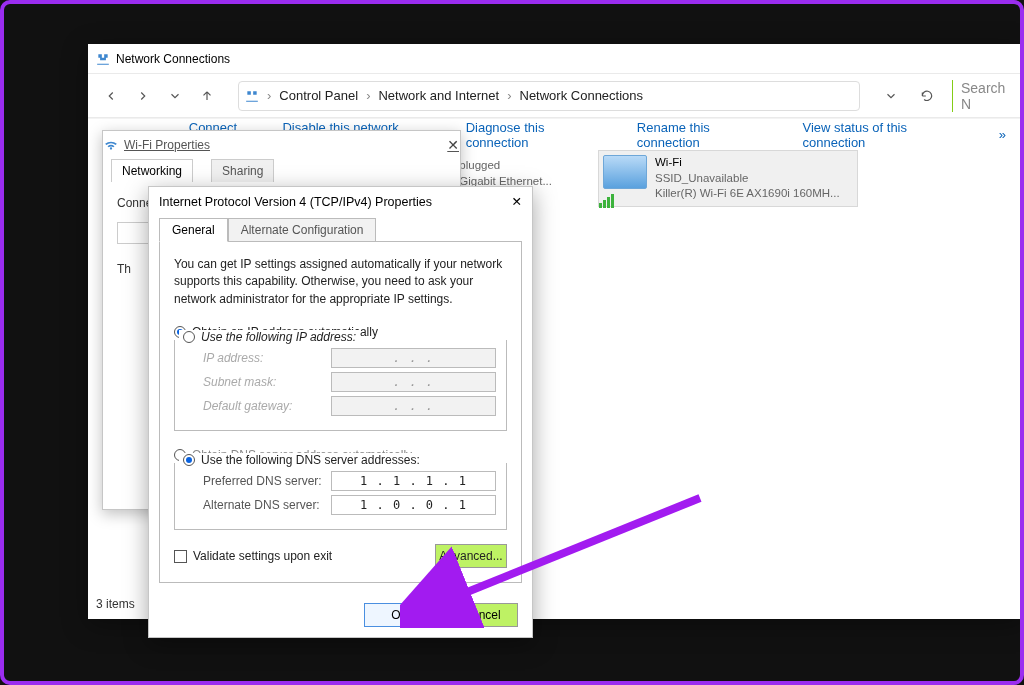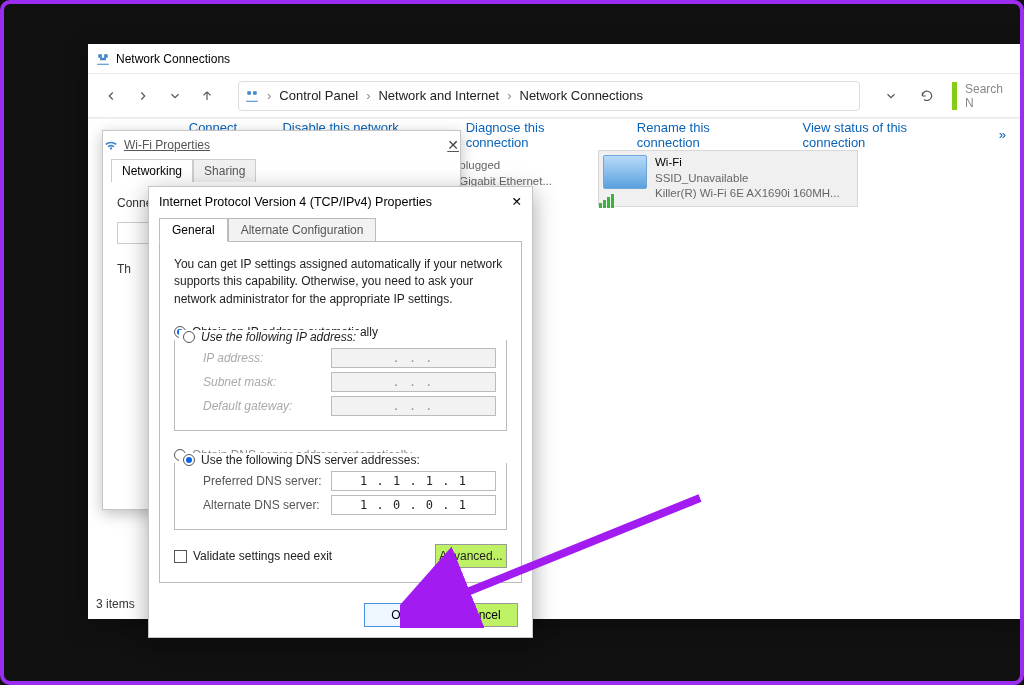--- a/index.html
+++ b/index.html
@@ -9,21 +9,21 @@
   
   .cp-window { position: absolute; left: 88px; top: 44px; right: 0; bottom: 53px; height: 575px; background: #fff; display: flex; flex-direction: column; box-shadow: 0 6px 24px rgba(0,0,0,.35); }
   .cp-title { height: 30px; display: flex; align-items: center; gap: 6px; padding: 0 8px; font-size: 12px; border-bottom: 1px solid #eaeaea; }
   .cp-title svg { width: 14px; height: 14px; }
   .cp-nav { height: 44px; display: flex; align-items: center; gap: 10px; padding: 0 12px; border-bottom: 1px solid #eaeaea; font-size: 13px; }
   .nav-btn { width: 22px; height: 22px; display: flex; align-items: center; justify-content: center; color: #555; }
   .nav-btn svg { width: 14px; height: 14px; stroke: currentColor; stroke-width: 2; fill: none; }
   .breadcrumb { flex: 1; display: flex; align-items: center; gap: 8px; padding: 0 6px; height: 30px; border: 1px solid #ddd; border-radius: 4px; margin-left: 10px; color: #222; }
   .breadcrumb .sep { color: #888; }
   .cp-nav-right { display: flex; align-items: center; gap: 14px; margin-left: 10px; }
-  .search { width: 60px; border-left: 5px solid #84cc16; padding-left: 8px; font-size: 12px; color: #888; }
+  .search { width: 60px; border-left: 1px solid #84cc16; padding-left: 8px; font-size: 14px; color: #888; }
 
   .cp-toolbar { height: 32px; display: flex; align-items: center; gap: 30px; padding: 0 18px; font-size: 13px; color: #0a63b8; border-top: 1px solid #f3f3f3; }
   .cp-toolbar span { cursor: default; }
 
   .cp-content { flex: 1; position: relative; padding: 8px 20px; }
   .adapter { position: absolute; display: flex; gap: 8px; width: 240px; font-size: 11.5px; line-height: 1.35; }
   .adapter .txt .name { color: #000; }
   .adapter .txt .sub  { color: #666; }
   .adapter.a1 { left: 340px; top: 8px; } 
   .adapter.a2 { left: 510px; top: 0px; background: #f0f0f0; border: 1px solid #d8d8d8; padding: 4px; width: 260px; }
@@ -33,21 +33,21 @@
   .adapter-bars i:nth-child(1){height:5px} .adapter-bars i:nth-child(2){height:8px}
   .adapter-bars i:nth-child(3){height:11px} .adapter-bars i:nth-child(4){height:14px}
 
   .cp-status { position: absolute; left: 8px; bottom: 8px; font-size: 12px; color: #333; }
 
   
   .wp-window { position: absolute; left: 102px; top: 130px; width: 359px; height: 380px; background: #fff; border: 1px solid #c6c6c6; box-shadow: 0 4px 14px rgba(0,0,0,.25); }
   .wp-title { height: 28px; display: flex; align-items: center; justify-content: space-between; padding: 0 1px; font-size: 12px; color: #555; text-decoration: underline; }
   .wp-title .l { display:flex; align-items:center; gap:6px; }
   .wp-close { font-size: 14px; color: #444; }
-  .wp-tabs { display: flex; gap: 0; padding: 0 8px; font-size: 12px; }
+  .wp-tabs { display: flex; gap: 18px; padding: 0 8px; font-size: 12px; }
   .wp-tabs .tab { padding: 4px 10px; border: 1px solid #ccc; border-bottom: none; background: #fff; }
   .wp-tabs .tab.inactive { background:#f0f0f0; color:#555; }
   .wp-body { padding: 14px 14px; font-size: 12px; color: #333; }
   .wp-frag { color:#333; }
 
   
   .ip-window { position: absolute; left: 148px; top: 186px; width: 385px; height: 452px; background: #fff; border: 1px solid #c6c6c6; box-shadow: 0 6px 22px rgba(0,0,0,.35); z-index: 50; display:flex; flex-direction:column; }
   .ip-title { height: 30px; display:flex; align-items:center; justify-content:space-between; padding: 0 10px; font-size: 12.5px; }
   .ip-tabs { display:flex; padding: 0 10px; font-size: 12px; }
   .ip-tabs .tab { padding: 4px 12px; border:1px solid #bbb; background:#fff; position:relative; top:1px; }
@@ -249,21 +249,21 @@
         <div class="row">
           <span class="lbl">Alternate DNS server:</span>
           <span class="ipin">1 . 0 . 0 . 1</span>
         </div>
       </div>
     </div>
 
     <div class="chk-row">
       <label class="chk">
         <span class="box"></span>
-        <span>Validate settings need exit</span>
+        <span>Validate settings upon exit</span>
       </label>
       <div class="btn">Advanced...</div>
     </div>
   </div>
   <div class="ip-footer">
     <div class="btn primary">OK</div>
     <div class="btn">Cancel</div>
   </div>
 </div>
 

